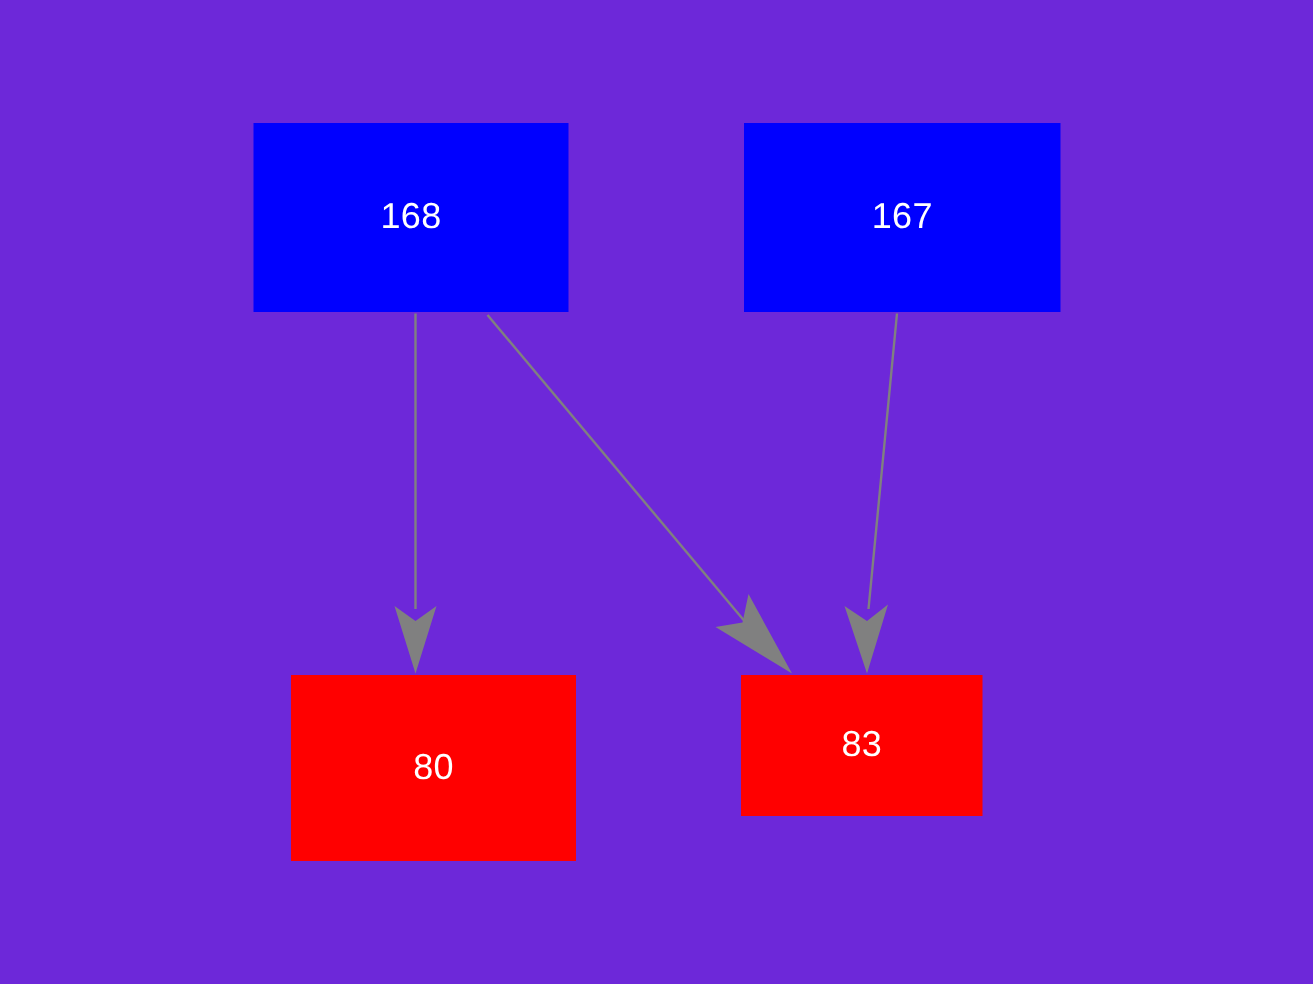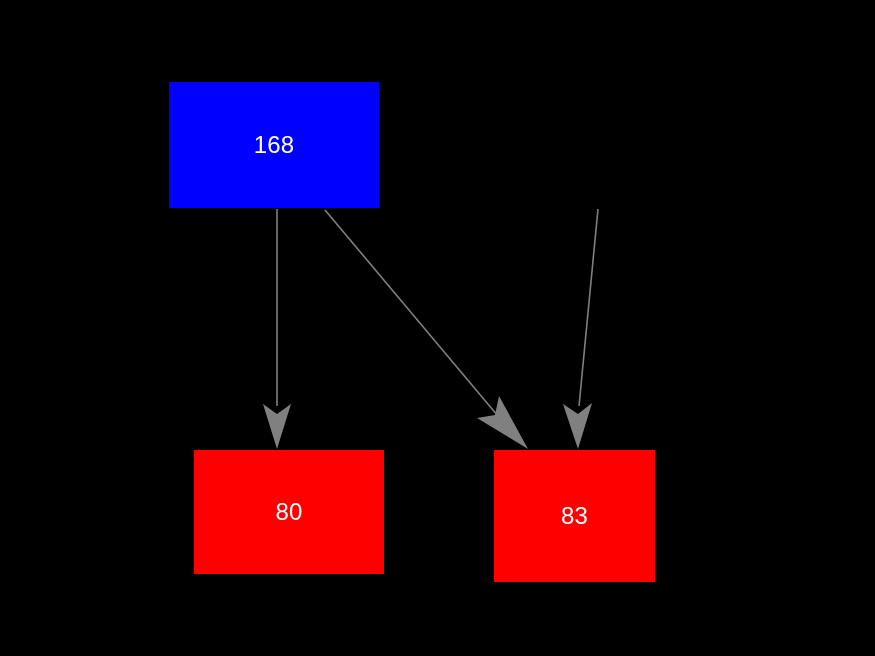--- a/index.html
+++ b/index.html
@@ -10,21 +10,21 @@
   body {
     width: 875px;
     height: 656px;
     font-family: "Liberation Sans", sans-serif;
     overflow: hidden;
   }
   #graph-canvas {
     position: relative;
     width: 875px;
     height: 656px;
-    background: #000000;
+    background: #6d28d9;
   }
   #edge-layer {
     position: absolute;
     left: 0;
     top: 0;
     width: 875px;
     height: 656px;
   }
   .graph-node {
     position: absolute;
@@ -64,22 +64,25 @@
       <line x1="598" y1="209" x2="579" y2="406" stroke="#808080" stroke-width="1.6"></line>
       <path d="M 578,449 L 563,404 L 578,414 L 592,403 Z" fill="#808080"></path>
     </g>
 
   </svg>
 
   <div class="graph-node" style="left:169px; top:82px; width:210px; height:126px; background:#0000ff;">
     <span class="node-label">168</span>
   </div>
 
+  <div class="graph-node" style="left:496px; top:82px; width:211px; height:126px; background:#0000ff;">
+    <span class="node-label">167</span>
+  </div>
 
   <div class="graph-node" style="left:194px; top:450px; width:190px; height:124px; background:#ff0000;">
     <span class="node-label">80</span>
   </div>
 
-  <div class="graph-node" style="left:494px; top:450px; width:161px; height:132px; background:#ff0000;">
+  <div class="graph-node" style="left:494px; top:450px; width:161px; height:94px; background:#ff0000;">
     <span class="node-label">83</span>
   </div>
 
 </div>
 
 </body></html>

